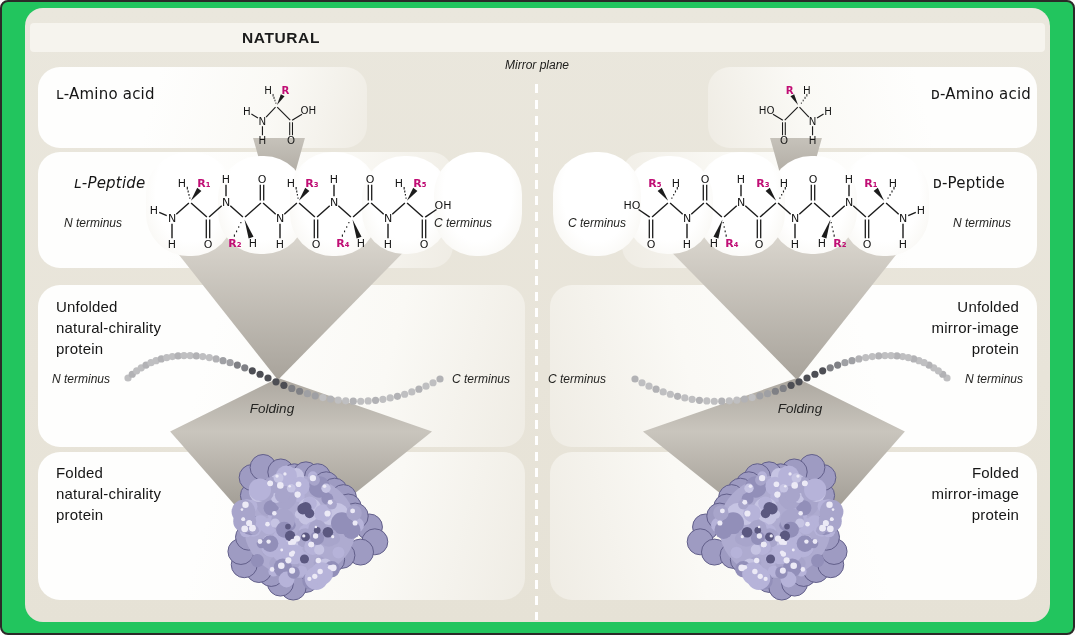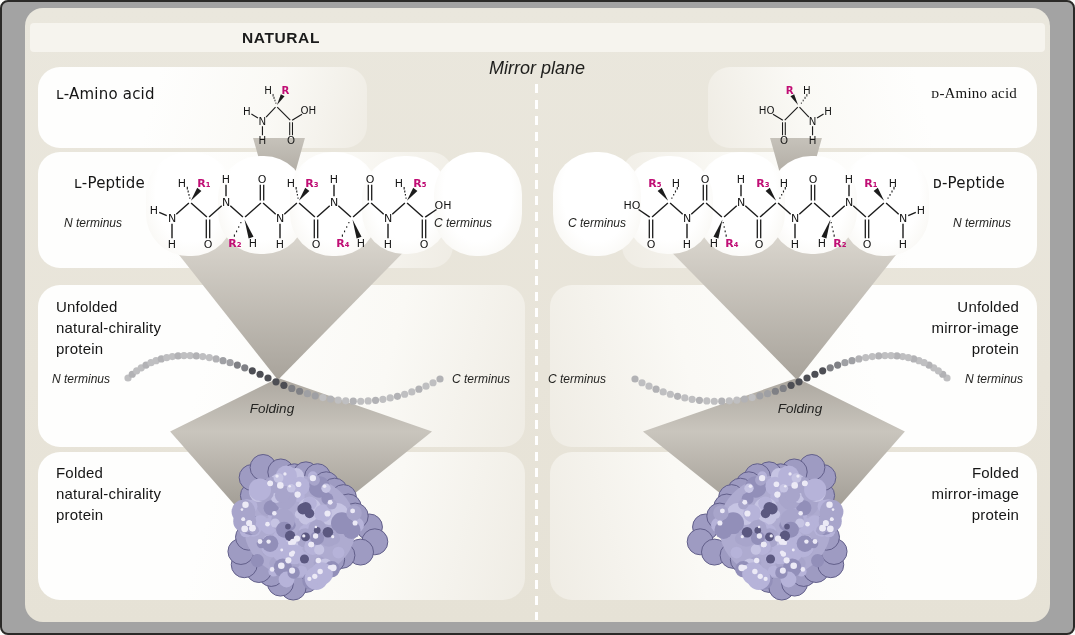--- a/index.html
+++ b/index.html
@@ -1,28 +1,28 @@
 <!DOCTYPE html>
 <html><head>
 <meta charset="utf-8">
 <style>
   html,body{margin:0;padding:0;background:#fdfdfb;}
-  #frame{position:relative;width:1075px;height:635px;overflow:hidden;background:#a3a3a3;
+  #frame{position:relative;width:1075px;height:635px;overflow:hidden;background:#22c55e;
          border:2px solid #2b2a28;border-radius:8px;box-sizing:border-box;
          font-family:"Liberation Sans",sans-serif;}
   #stage{position:absolute;left:-2px;top:-2px;width:1075px;height:635px;}
   #panel{position:absolute;left:25px;top:8px;width:1025px;height:614px;border-radius:18px;
          background:linear-gradient(180deg,#eae7dd 0%,#e8e4d9 60%,#e6e2d6 100%);z-index:0;}
   #band{position:absolute;left:30px;top:23px;width:1015px;height:29px;border-radius:4px;
         background:rgba(253,252,249,0.62);z-index:1;}
   .hdr{position:absolute;top:29px;z-index:7;text-align:center;font-weight:bold;font-size:15.5px;
        letter-spacing:.6px;color:#1b1b1b;}
   #hdr-l{left:25px;width:512px;} #hdr-r{left:538px;width:512px;}
   #mirror-lbl{position:absolute;left:437px;top:58px;width:200px;text-align:center;z-index:7;
-       font-style:italic;font-size:18px;color:#20201e;}
+       font-style:italic;font-size:12px;color:#20201e;}
   #mirror-line{position:absolute;left:535px;top:84px;width:3px;height:536px;z-index:5;
        background:repeating-linear-gradient(180deg,#ffffff 0 9px,rgba(255,255,255,0) 9px 16px);}
   .rowbox{position:absolute;border-radius:22px;z-index:2;}
   .rowbox.l{background:linear-gradient(105deg,#fefefd 35%,#faf9f5 70%,#efece4 100%);}
   .rowbox.r{background:linear-gradient(255deg,#fefefd 35%,#faf9f5 70%,#efece4 100%);}
   .funnel{position:absolute;z-index:3;}
   .bubble{position:absolute;z-index:4;border-radius:42px;
        background:radial-gradient(ellipse at 50% 38%,#ffffff 55%,#f5f3ed 100%);}
   .sx{position:absolute;z-index:6;}
   #fx-canvas{position:absolute;left:0;top:0;z-index:6;pointer-events:none;}
@@ -808,23 +808,23 @@
           <circle cx="719.9298822515565" cy="523.0478986952794" r="2.5659454030916096" fill="#eceaf6"></circle>
           <circle cx="763.7244084579121" cy="544.484005966443" r="2.5979390132706612" fill="#eceaf6"></circle>
           <circle cx="781.9946063886022" cy="552.5957371368632" r="2.1010042532812805" fill="#eceaf6"></circle>
           <circle cx="776.4299597983614" cy="484.2210356709527" r="2.8268518954981117" fill="#eceaf6"></circle>
           <circle cx="756.6878963996359" cy="560.5403583227259" r="2.7050955744460223" fill="#eceaf6"></circle>
           <circle cx="754.8567599154411" cy="571.559125722638" r="1.7596290497109295" fill="#eceaf6"></circle>
         </g>
       </svg>
 
   <div class="lbl dl" style="left:56px;top:85px;">ʟ-Amino acid</div>
-  <div class="lbl dl ta-r" style="right:58px;top:85px;font-family:Liberation Serif, serif;">ᴅ-Amino acid</div>
-
-  <div class="lbl dl" style="left:74px;top:174px;">ʟ-Peptide</div>
+  <div class="lbl dl ta-r" style="right:44px;top:85px;">ᴅ-Amino acid</div>
+
+  <div class="lbl dl" style="left:74px;top:174px;font-style:italic;">ʟ-Peptide</div>
   <div class="lbl dl ta-r" style="right:70px;top:174px;">ᴅ-Peptide</div>
 
   <div class="term" style="left:64px;top:216px;">N terminus</div>
   <div class="term" style="left:434px;top:216px;">C terminus</div>
   <div class="term" style="left:568px;top:216px;">C terminus</div>
   <div class="term ta-r" style="right:64px;top:216px;">N terminus</div>
 
   <div class="lbl lines" style="left:56px;top:296px;">
     <div>Unfolded</div>
     <div>natural-chirality</div>

